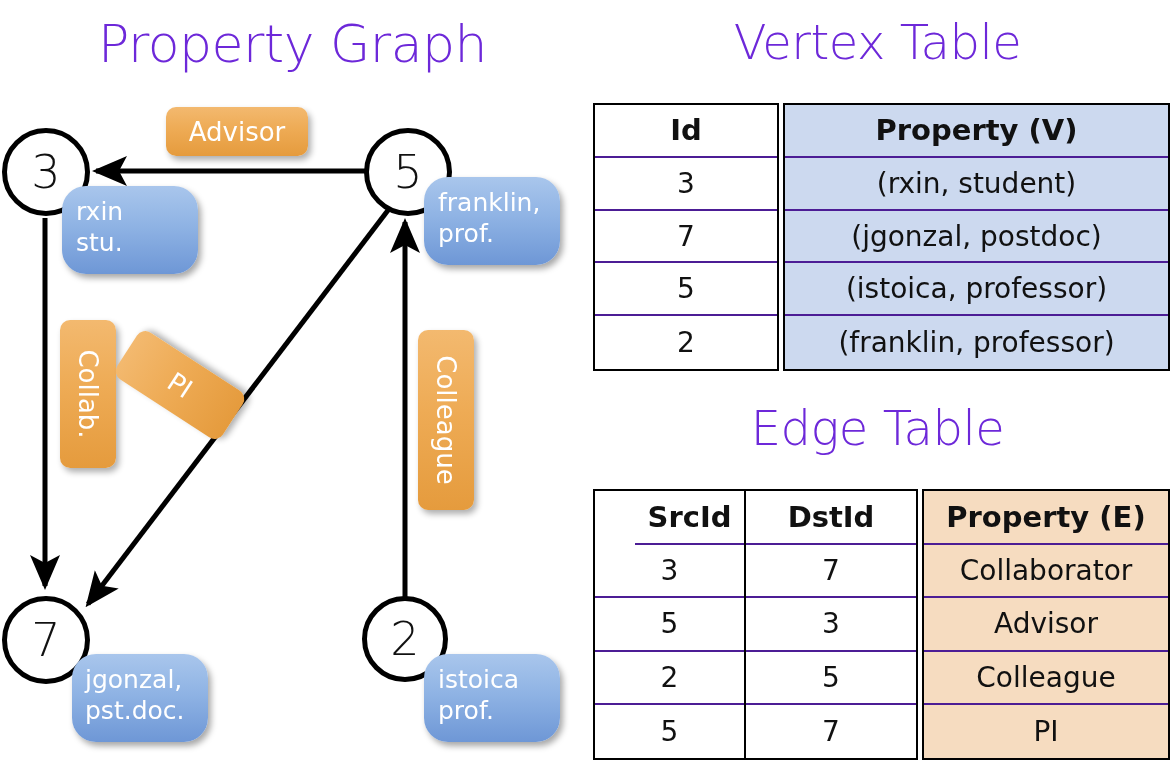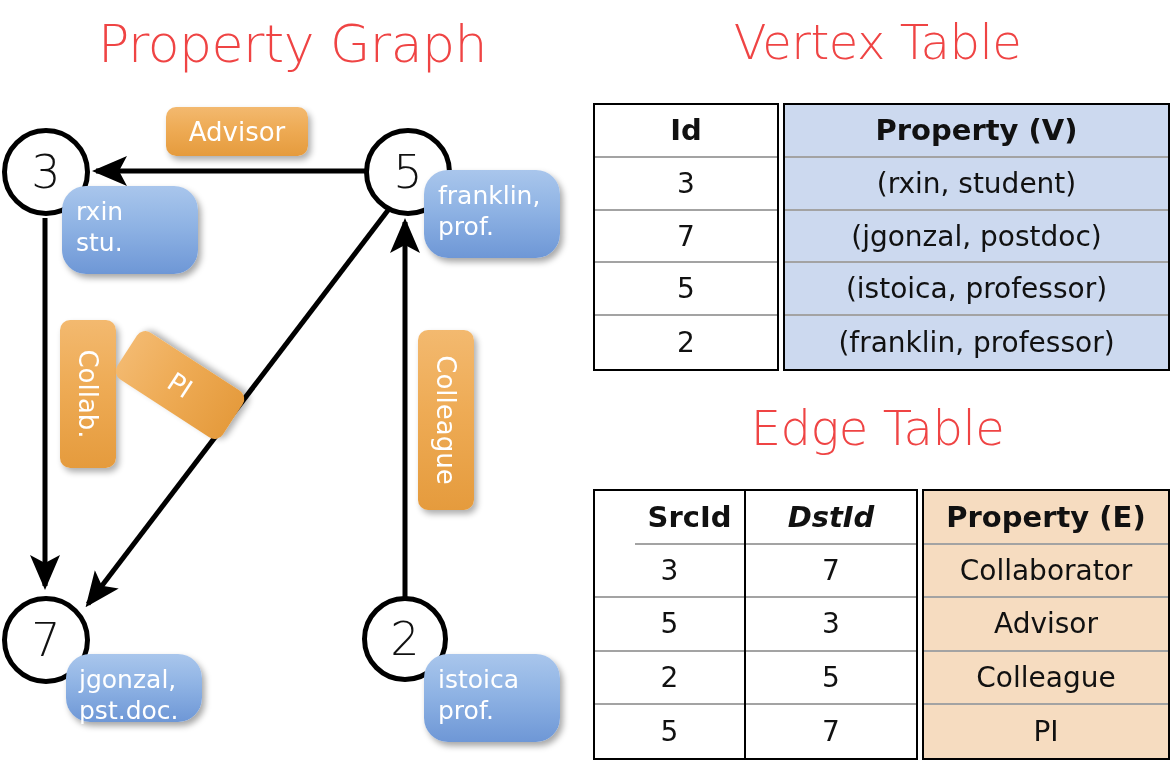--- a/index.html
+++ b/index.html
@@ -14,21 +14,21 @@
     overflow: hidden;
     font-family: "Liberation Sans", sans-serif;
     color: #000000;
   }
 
   
   .title {
     position: absolute;
     font-family: "DejaVu Sans", sans-serif;
     font-weight: 300;
-    color: #ef4444;
+    color: #6d28d9;
     white-space: nowrap;
     letter-spacing: -0.5px;
   }
   #title-property-graph {
     left: 0; top: 14px;
     width: 585px;
     text-align: center;
     font-size: 52px;
   }
   #title-vertex-table {
@@ -137,21 +137,21 @@
   .tbl-col.gapped { margin-left: 4px; }
   .cell {
     display: flex;
     align-items: center;
     justify-content: center;
     font-family: "DejaVu Sans", sans-serif;
     font-weight: 400;
     font-size: 28px;
     color: #111111;
     box-sizing: border-box;
-    border-bottom: 2px solid #a3a3a3;
+    border-bottom: 2px solid #4c1d95;
     white-space: nowrap;
   }
   .cell:last-child { border-bottom: none; }
   .cell.head { font-weight: 700; font-size: 29px; }
   .fill-blue { background: #ccd9ef; }
   .fill-peach { background: #f6dcc0; }
   .fill-white { background: #ffffff; }
 </style>
 </head>
 <body>
@@ -198,25 +198,25 @@
     <span>7</span>
   </div>
   <div class="vertex-node" style="left:362px; top:596px; width:86px; height:86px;">
     <span>2</span>
   </div>
 
   <div class="prop-box" style="left:62px; top:186px; width:136px; height:88px;">
     <span class="line">rxin</span>
     <span class="line">stu.</span>
   </div>
-  <div class="prop-box" style="left:424px; top:170px; width:136px; height:88px;">
+  <div class="prop-box" style="left:424px; top:177px; width:136px; height:88px;">
     <span class="line">franklin,</span>
     <span class="line">prof.</span>
   </div>
-  <div class="prop-box" style="left:66px; top:654px; width:136px; height:68px;padding-left:13px;">
+  <div class="prop-box" style="left:72px; top:654px; width:136px; height:88px;padding-left:13px;">
     <span class="line">jgonzal,</span>
     <span class="line">pst.doc.</span>
   </div>
   <div class="prop-box" style="left:424px; top:654px; width:136px; height:88px;">
     <span class="line">istoica</span>
     <span class="line">prof.</span>
   </div>
 
   <div class="edge-label" style="left:166px; top:107px; width:142px; height:49px;">
     <span>Advisor</span>
@@ -258,21 +258,21 @@
 
   <div class="tbl-col" style="width:153px;">
     <div class="cell head fill-white" style="height:55px;margin-left:40px;">SrcId</div>
     <div class="cell fill-white" style="height:54px;">3</div>
     <div class="cell fill-white" style="height:54px;">5</div>
     <div class="cell fill-white" style="height:54px;">2</div>
     <div class="cell fill-white" style="height:54px;">5</div>
   </div>
 
   <div class="tbl-col" style="width:172px; border-left:none;">
-    <div class="cell head fill-white" style="height:55px;font-style:italic;">DstId</div>
+    <div class="cell head fill-white" style="height:55px;">DstId</div>
     <div class="cell fill-white" style="height:54px;">7</div>
     <div class="cell fill-white" style="height:54px;">3</div>
     <div class="cell fill-white" style="height:54px;">5</div>
     <div class="cell fill-white" style="height:54px;">7</div>
   </div>
 
   <div class="tbl-col gapped" style="width:248px;">
     <div class="cell head fill-peach" style="height:55px;">Property (E)</div>
     <div class="cell fill-peach" style="height:54px;">Collaborator</div>
     <div class="cell fill-peach" style="height:54px;">Advisor</div>

